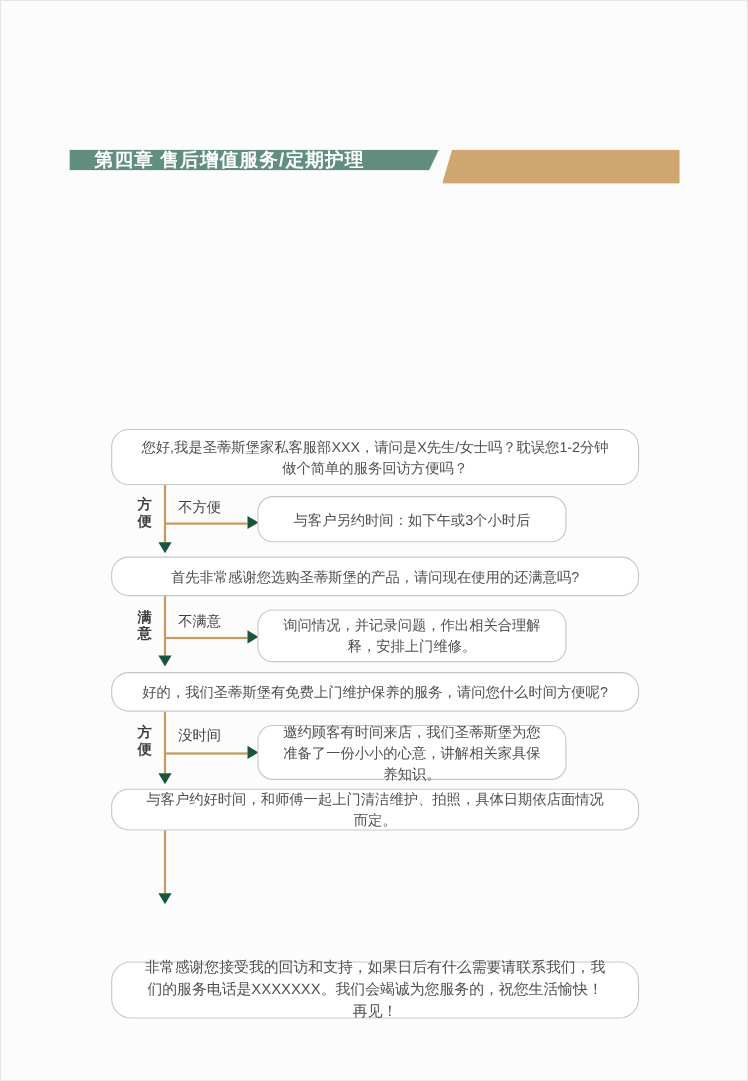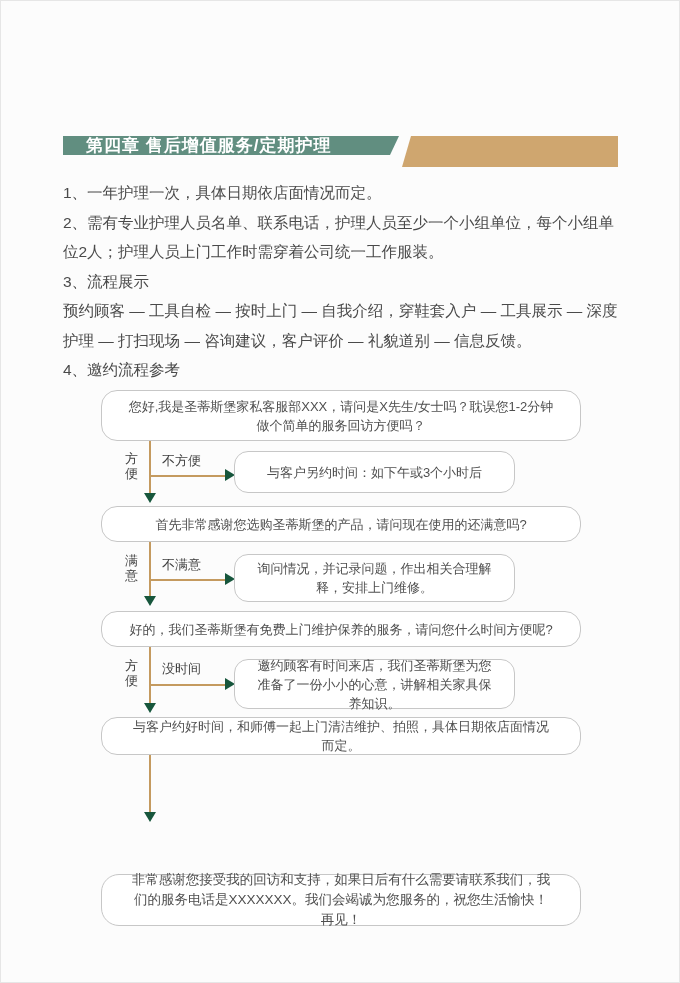--- a/index.html
+++ b/index.html
@@ -58,21 +58,21 @@
     border-top:10px solid #17563C;
   }
   .arrow-right{
     position:absolute;width:0;height:0;
     border-top:6px solid transparent;border-bottom:6px solid transparent;
     border-left:10px solid #17563C;
   }
   .dlabel{
     position:absolute;width:15px;
     font-size:13px;line-height:15px;color:#3f3f3f;
-    text-align:center;word-break:break-all;
+    text-align:center;word-break:break-all;font-weight:bold;
   }
   .rlabel{
     position:absolute;font-size:13px;color:#3f3f3f;white-space:nowrap;
   }
   
   #box1{left:100px;top:389px;width:480px;height:51px;}
   #vline1{left:148px;top:440px;height:52px;}
   #varrow1{left:143px;top:492px;}
   #dlabel1{left:123px;top:450px;}
   #hline1{left:150px;top:474px;width:74px;}
@@ -103,27 +103,20 @@
 </head>
 <body>
 
 <div class="page">
 
   <div class="band-green">
     <span class="title">第四章  售后增值服务/定期护理</span>
   </div>
   <div class="band-tan"></div>
 
-  <div class="body-text">
-    <p>1、一年护理一次，具体日期依店面情况而定。</p>
-    <p>2、需有专业护理人员名单、联系电话，护理人员至少一个小组单位，每个小组单位2人；护理人员上门工作时需穿着公司统一工作服装。</p>
-    <p>3、流程展示</p>
-    <p>预约顾客 — 工具自检 — 按时上门 — 自我介绍，穿鞋套入户 — 工具展示 — 深度护理 — 打扫现场 — 咨询建议，客户评价 — 礼貌道别 — 信息反馈。</p>
-    <p>4、邀约流程参考</p>
-  </div>
 
   <div class="fbox" id="box1">您好,我是圣蒂斯堡家私客服部XXX，请问是X先生/女士吗？耽误您1-2分钟做个简单的服务回访方便吗？</div>
 
   <div class="vline" id="vline1"></div>
   <div class="arrow-down" id="varrow1"></div>
   <div class="dlabel" id="dlabel1">方便</div>
   <div class="hline" id="hline1"></div>
   <div class="arrow-right" id="harrow1"></div>
   <div class="rlabel" id="rlabel1">不方便</div>
   <div class="fbox" id="branch1">与客户另约时间：如下午或3个小时后</div>

